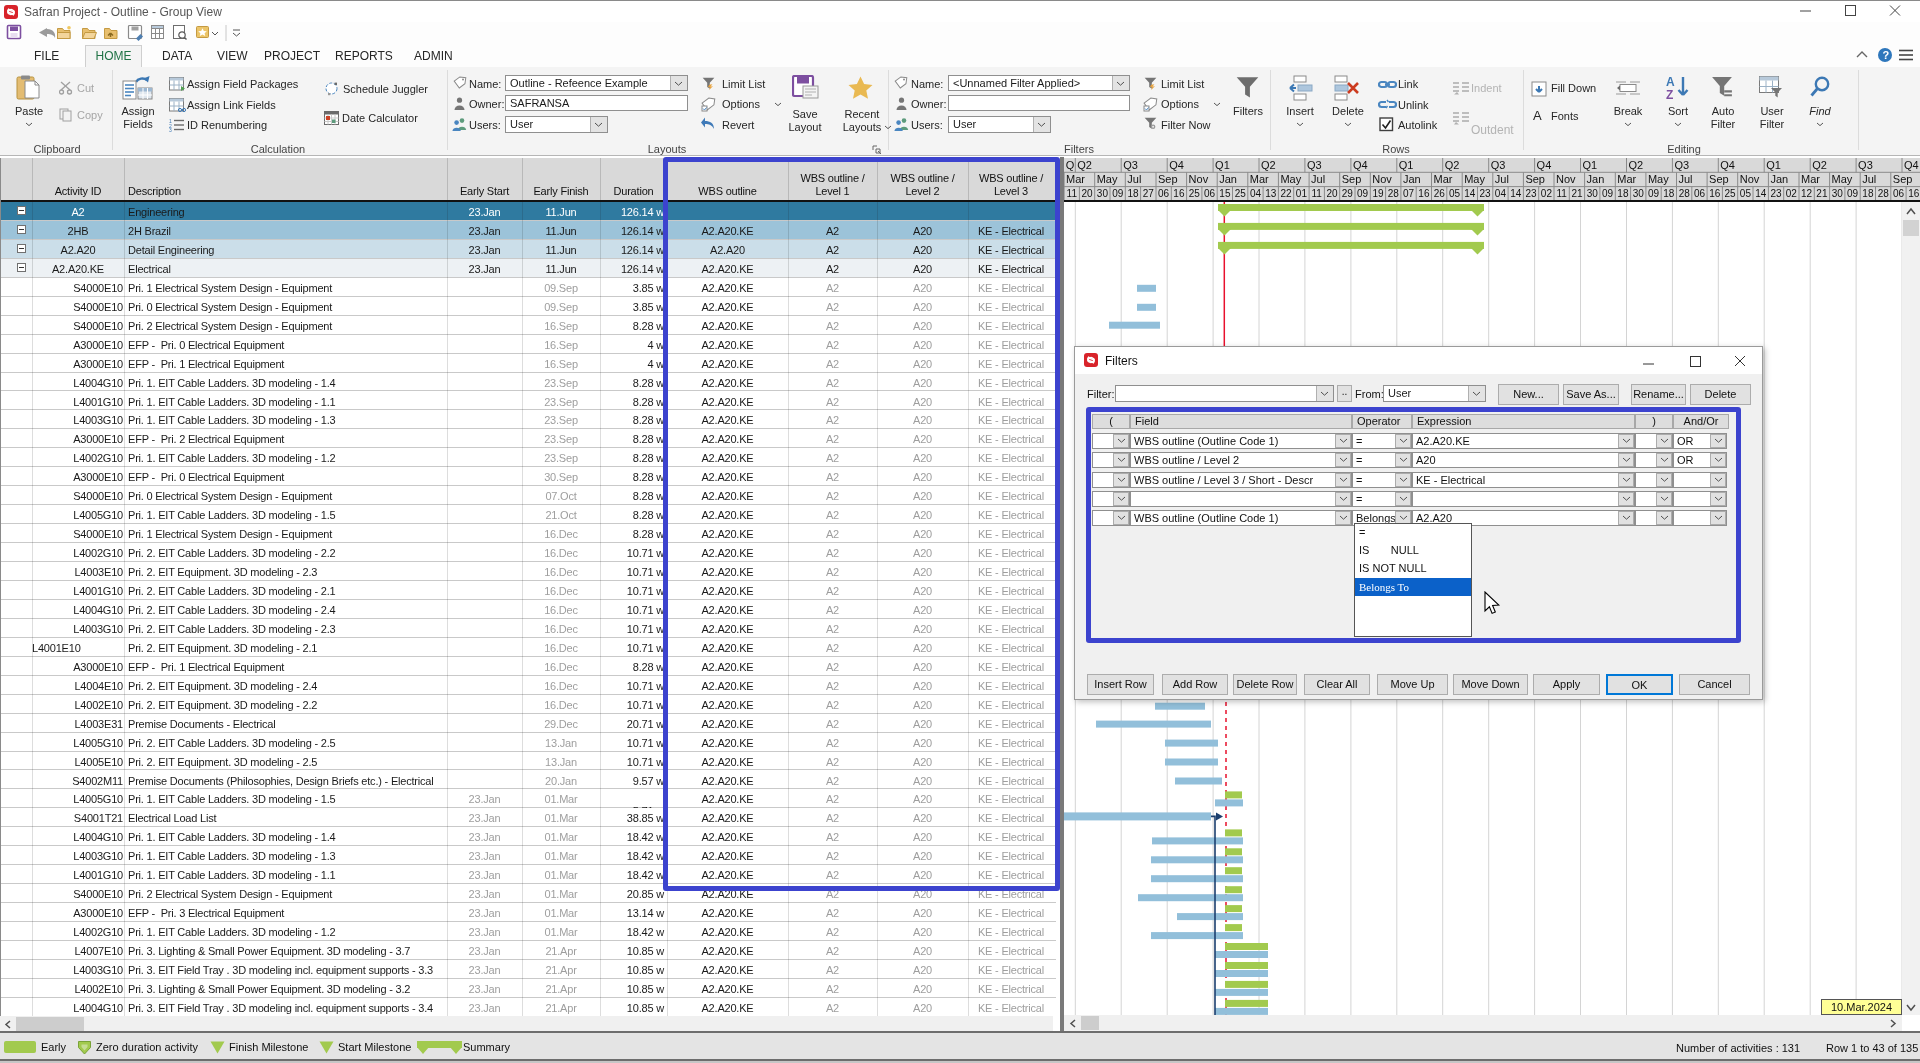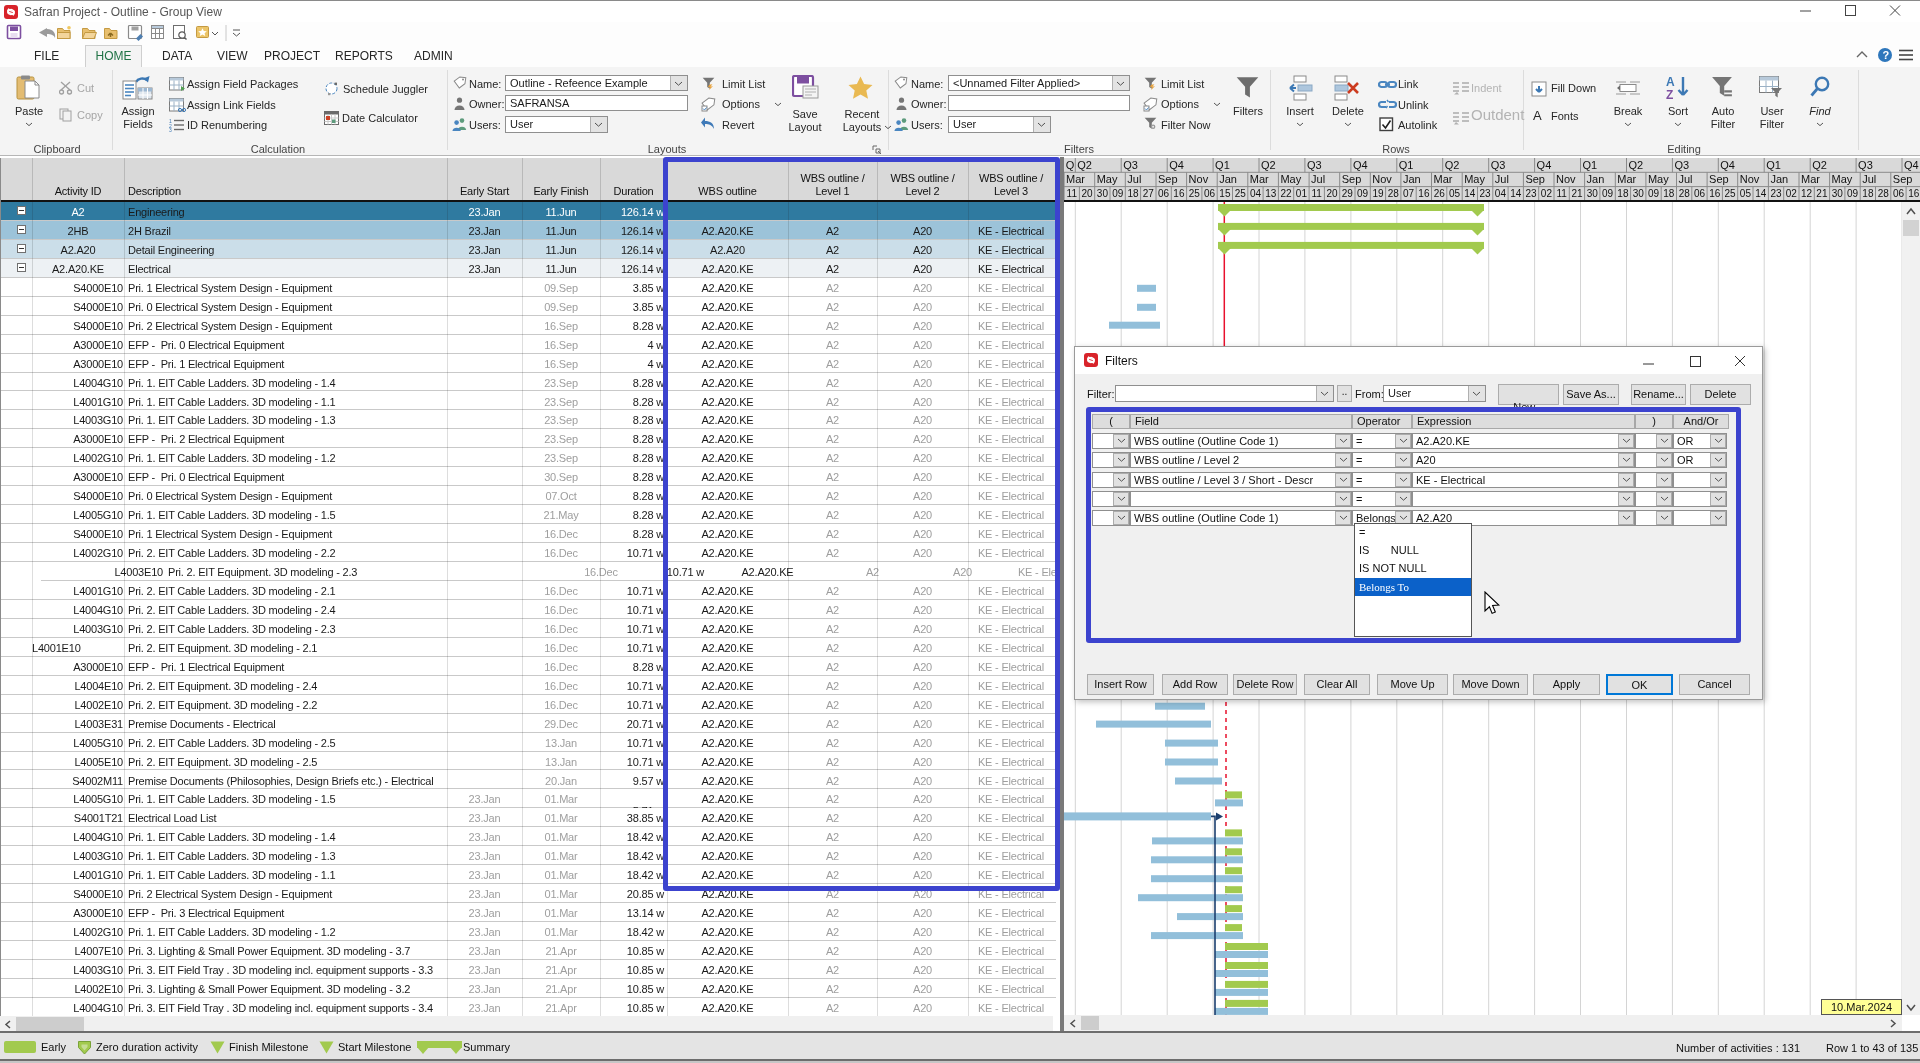--- a/index.html
+++ b/index.html
@@ -425,21 +425,21 @@
  <g stroke="#b0b0b0" stroke-width="1.6">
       <line x1="0" y1="1" x2="6" y2="1"></line>
       <line x1="0" y1="5" x2="6" y2="5"></line>
       <line x1="0" y1="9" x2="6" y2="9"></line>
       <line x1="9" y1="1" x2="16" y2="1"></line>
       <line x1="9" y1="5" x2="16" y2="5"></line>
       <line x1="9" y1="9" x2="16" y2="9"></line>
     </g>
  <path d="M6 12.5 h-5 l2 -2.5 z" fill="#b0b0b0"></path>
 </svg>
-<div class="abs" style="left:1471px;top:108px;font-size:15px;color:#b3b3b3;line-height:13px;">Outdent</div>
+<div class="abs" style="left:1471px;top:124px;font-size:12px;color:#b3b3b3;line-height:13px;">Outdent</div>
 
 <svg class="abs" style="left:1531px;top:81px;" width="16" height="16" viewBox="0 0 16 16">
  <rect x="1" y="1" width="14" height="14" fill="#fff" stroke="#8a8a8a"></rect>
  <path d="M8 4 v6 m0 0 l-3 -3 m3 3 l3 -3" stroke="#3c78b4" stroke-width="2" fill="none" transform="translate(0,1)"></path>
 </svg>
 <div class="abs" style="left:1551px;top:82px;font-size:11px;color:#262626;line-height:13px;">Fill Down</div>
 <div class="abs" style="left:1533px;top:108px;font-size:13px;color:#262626;">A</div>
 <div class="abs" style="left:1551px;top:110px;font-size:11px;color:#262626;line-height:13px;">Fonts</div>
 
 <svg class="abs" style="left:1615px;top:75px;" width="26" height="26" viewBox="0 0 26 26">
@@ -688,21 +688,21 @@
 <div class="abs t11" style="left:521px;top:4px;width:78px;text-align:center;color:#9e9e9e;">07.Oct</div>
 <div class="abs t11" style="left:599px;top:4px;width:64px;text-align:right;color:#1a1a1a;">8.28 w</div>
 <div class="abs t11" style="left:666px;top:4px;width:121px;text-align:center;color:#1a1a1a;">A2.A20.KE</div>
 <div class="abs t11" style="left:787px;top:4px;width:89px;text-align:center;color:#9e9e9e;">A2</div>
 <div class="abs t11" style="left:876px;top:4px;width:91px;text-align:center;color:#9e9e9e;">A20</div>
 <div class="abs t11" style="left:967px;top:4px;width:86px;text-align:center;color:#9e9e9e;">KE - Electrical</div>
 </div>
 <div class="abs" style="left:0;top:347.2px;width:1056px;height:18.95px;background:#fff;border-bottom:1px solid #c9c9c9;">
 <div class="abs t11" style="left:31px;top:4px;width:91px;text-align:right;color:#1a1a1a;overflow:hidden;">L4005G10</div>
 <div class="abs t11" style="left:127px;top:4px;width:318px;color:#1a1a1a;white-space:nowrap;overflow:hidden;">Pri. 1. EIT Cable Ladders. 3D modeling - 1.5</div>
-<div class="abs t11" style="left:521px;top:4px;width:78px;text-align:center;color:#9e9e9e;">21.May</div>
+<div class="abs t11" style="left:521px;top:4px;width:78px;text-align:center;color:#9e9e9e;">21.Oct</div>
 <div class="abs t11" style="left:599px;top:4px;width:64px;text-align:right;color:#1a1a1a;">8.28 w</div>
 <div class="abs t11" style="left:666px;top:4px;width:121px;text-align:center;color:#1a1a1a;">A2.A20.KE</div>
 <div class="abs t11" style="left:787px;top:4px;width:89px;text-align:center;color:#9e9e9e;">A2</div>
 <div class="abs t11" style="left:876px;top:4px;width:91px;text-align:center;color:#9e9e9e;">A20</div>
 <div class="abs t11" style="left:967px;top:4px;width:86px;text-align:center;color:#9e9e9e;">KE - Electrical</div>
 </div>
 <div class="abs" style="left:0;top:366.1px;width:1056px;height:18.95px;background:#fff;border-bottom:1px solid #c9c9c9;">
 <div class="abs t11" style="left:31px;top:4px;width:91px;text-align:right;color:#1a1a1a;overflow:hidden;">S4000E10</div>
 <div class="abs t11" style="left:127px;top:4px;width:318px;color:#1a1a1a;white-space:nowrap;overflow:hidden;">Pri. 1 Electrical System Design - Equipment</div>
 <div class="abs t11" style="left:521px;top:4px;width:78px;text-align:center;color:#9e9e9e;">16.Dec</div>
@@ -715,21 +715,21 @@
 <div class="abs" style="left:0;top:385.1px;width:1056px;height:18.95px;background:#fff;border-bottom:1px solid #c9c9c9;">
 <div class="abs t11" style="left:31px;top:4px;width:91px;text-align:right;color:#1a1a1a;overflow:hidden;">L4002G10</div>
 <div class="abs t11" style="left:127px;top:4px;width:318px;color:#1a1a1a;white-space:nowrap;overflow:hidden;">Pri. 2. EIT Cable Ladders. 3D modeling - 2.2</div>
 <div class="abs t11" style="left:521px;top:4px;width:78px;text-align:center;color:#9e9e9e;">16.Dec</div>
 <div class="abs t11" style="left:599px;top:4px;width:64px;text-align:right;color:#1a1a1a;">10.71 w</div>
 <div class="abs t11" style="left:666px;top:4px;width:121px;text-align:center;color:#1a1a1a;">A2.A20.KE</div>
 <div class="abs t11" style="left:787px;top:4px;width:89px;text-align:center;color:#9e9e9e;">A2</div>
 <div class="abs t11" style="left:876px;top:4px;width:91px;text-align:center;color:#9e9e9e;">A20</div>
 <div class="abs t11" style="left:967px;top:4px;width:86px;text-align:center;color:#9e9e9e;">KE - Electrical</div>
 </div>
-<div class="abs" style="left:0;top:404.0px;width:1056px;height:18.95px;background:#fff;border-bottom:1px solid #c9c9c9;margin-left:40px;">
+<div class="abs" style="left:0;top:404.0px;width:1056px;height:18.95px;background:#fff;border-bottom:1px solid #c9c9c9;">
 <div class="abs t11" style="left:31px;top:4px;width:91px;text-align:right;color:#1a1a1a;overflow:hidden;">L4003E10</div>
 <div class="abs t11" style="left:127px;top:4px;width:318px;color:#1a1a1a;white-space:nowrap;overflow:hidden;">Pri. 2. EIT Equipment. 3D modeling - 2.3</div>
 <div class="abs t11" style="left:521px;top:4px;width:78px;text-align:center;color:#9e9e9e;">16.Dec</div>
 <div class="abs t11" style="left:599px;top:4px;width:64px;text-align:right;color:#1a1a1a;">10.71 w</div>
 <div class="abs t11" style="left:666px;top:4px;width:121px;text-align:center;color:#1a1a1a;">A2.A20.KE</div>
 <div class="abs t11" style="left:787px;top:4px;width:89px;text-align:center;color:#9e9e9e;">A2</div>
 <div class="abs t11" style="left:876px;top:4px;width:91px;text-align:center;color:#9e9e9e;">A20</div>
 <div class="abs t11" style="left:967px;top:4px;width:86px;text-align:center;color:#9e9e9e;">KE - Electrical</div>
 </div>
 <div class="abs" style="left:0;top:423.0px;width:1056px;height:18.95px;background:#fff;border-bottom:1px solid #c9c9c9;">
@@ -1336,21 +1336,21 @@
     </div>
 <div class="abs" style="left:262px;top:38px;width:15px;height:17px;background:#e1e1e1;border:1px solid #acacac;font-size:10px;text-align:center;color:#111;">..</div>
 <div class="abs t11" style="left:280px;top:41px;color:#111;">From:</div>
 <div class="abs" style="left:308px;top:38px;width:103px;height:17px;background:#fff;border:1px solid #8f8f8f;">
       <div class="abs" style="left:4px;top:1px;font-size:11px;color:#1a1a1a;white-space:nowrap;">User</div>
 <div class="abs" style="right:0;top:0;width:17px;height:15px;background:#e3e3e3;border-left:1px solid #b0b0b0;"></div>
 <svg class="abs" style="right:4px;top:5px;" width="9" height="6">
         <path d="M1 1 l3.5 3.2 3.5-3.2" stroke="#4f4f4f" fill="none"></path>
       </svg>
     </div>
-<div class="abs" style="left:423px;top:37px;width:61px;height:21px;background:#e1e1e1;border:1px solid #acacac;font-size:11px;color:#111;text-align:center;padding-top:16px;">New...</div>
+<div class="abs" style="left:423px;top:37px;width:61px;height:21px;background:#e1e1e1;border:1px solid #acacac;font-size:11px;color:#111;text-align:center;padding-top:3px;">New...</div>
 <div class="abs" style="left:488px;top:37px;width:56px;height:21px;background:#e1e1e1;border:1px solid #acacac;font-size:11px;color:#111;text-align:center;padding-top:3px;">Save As...</div>
 <div class="abs" style="left:556px;top:37px;width:55px;height:21px;background:#e1e1e1;border:1px solid #acacac;font-size:11px;color:#111;text-align:center;padding-top:3px;">Rename...</div>
 <div class="abs" style="left:615px;top:37px;width:61px;height:21px;background:#e1e1e1;border:1px solid #acacac;font-size:11px;color:#111;text-align:center;padding-top:3px;">Delete</div>
 <div class="abs" style="left:11px;top:60px;width:655px;height:236px;border:5px solid #3c43ce;border-radius:3px;z-index:5;"></div>
 <div class="abs" style="left:17px;top:67px;width:38px;height:15px;background:#ddd;border:1px solid #a8a8a8;font-size:11px;color:#111;text-align:center;">(</div>
 <div class="abs" style="left:55px;top:67px;width:222px;height:15px;background:#ddd;border:1px solid #a8a8a8;font-size:11px;color:#111;text-align:left;padding-left:4px;">Field</div>
 <div class="abs" style="left:277px;top:67px;width:60px;height:15px;background:#ddd;border:1px solid #a8a8a8;font-size:11px;color:#111;text-align:left;padding-left:4px;">Operator</div>
 <div class="abs" style="left:337px;top:67px;width:223px;height:15px;background:#ddd;border:1px solid #a8a8a8;font-size:11px;color:#111;text-align:left;padding-left:4px;">Expression</div>
 <div class="abs" style="left:560px;top:67px;width:38px;height:15px;background:#ddd;border:1px solid #a8a8a8;font-size:11px;color:#111;text-align:center;">)</div>
 <div class="abs" style="left:598px;top:67px;width:56px;height:15px;background:#ddd;border:1px solid #a8a8a8;font-size:11px;color:#111;text-align:center;">And/Or</div>

